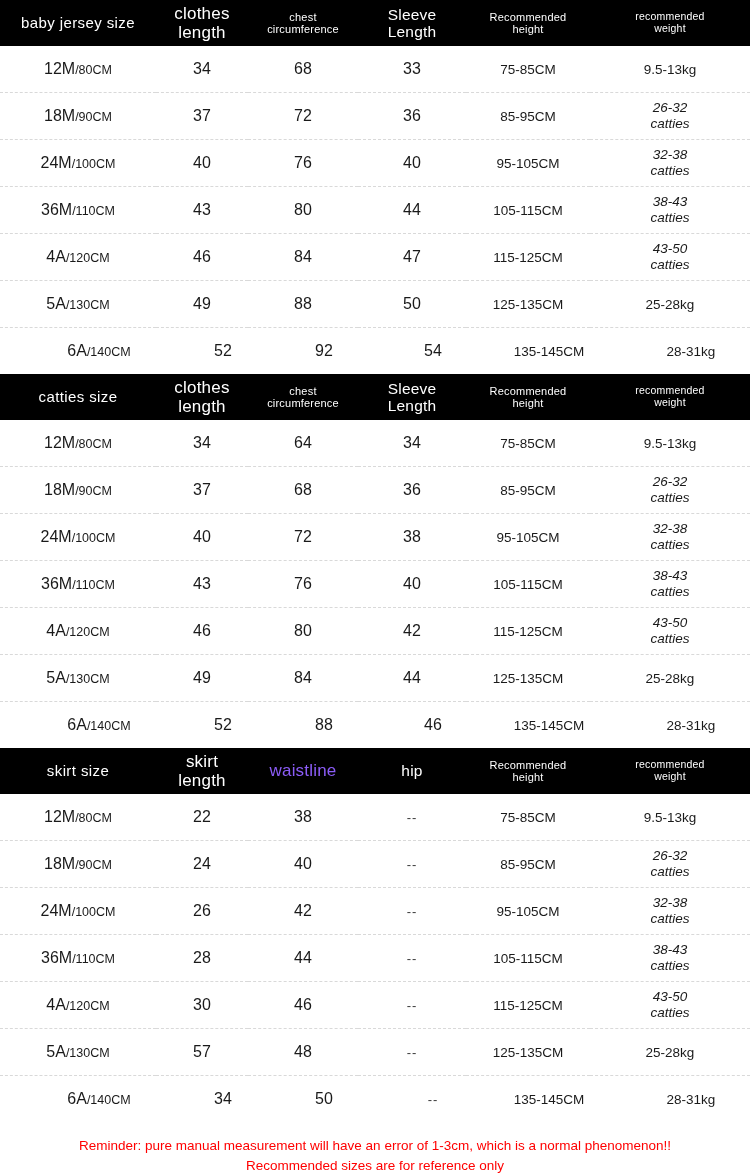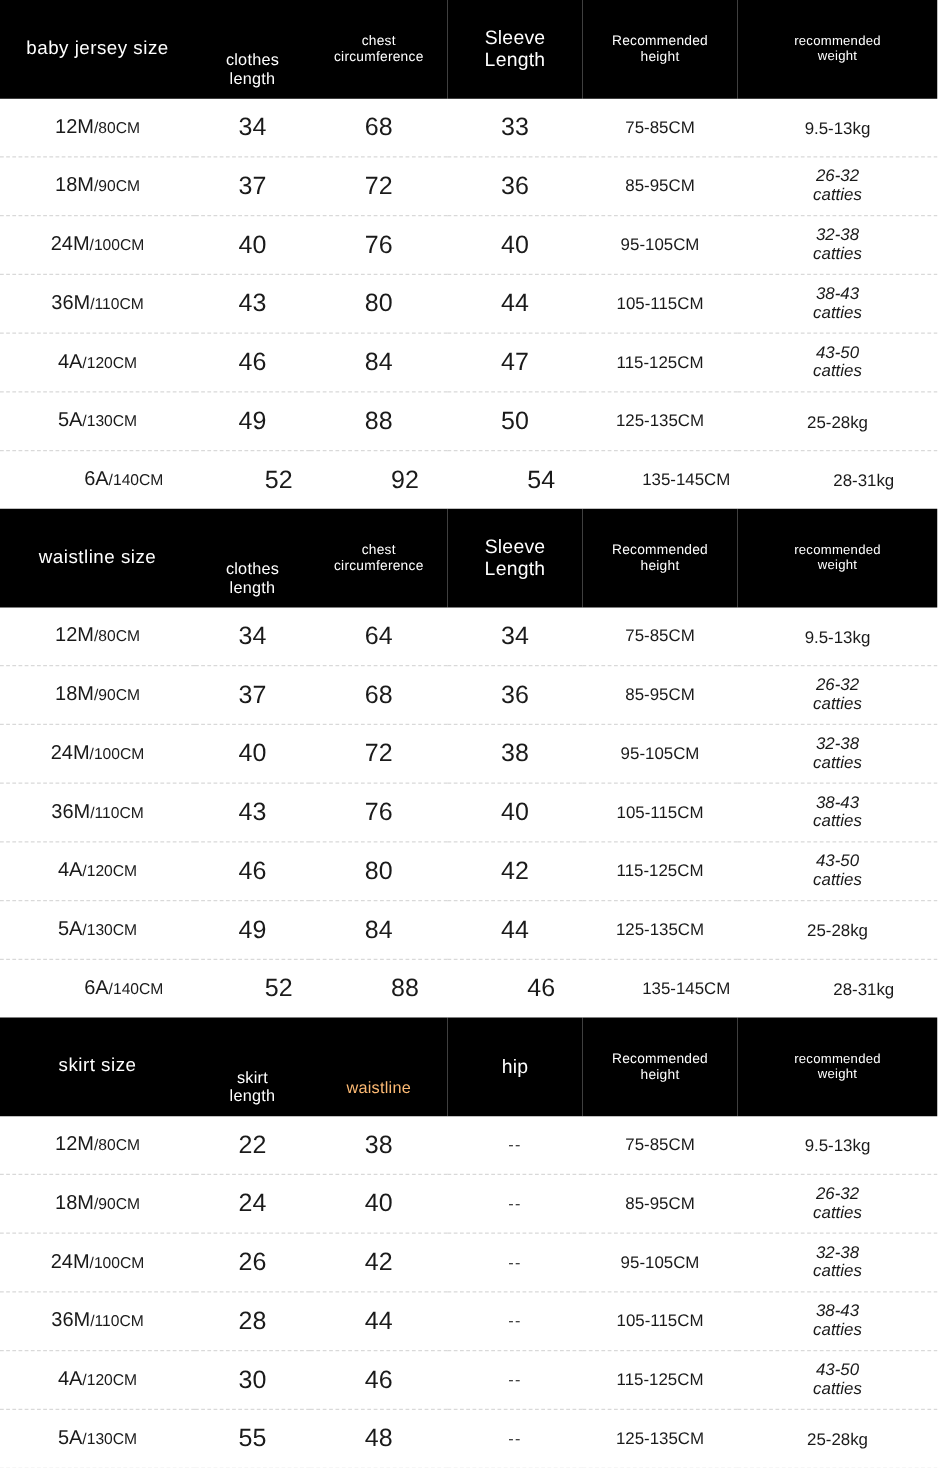--- a/index.html
+++ b/index.html
@@ -35,26 +35,26 @@
   }
   .hdr-block {
     height: 46px;
     display: flex;
     flex-direction: column;
     align-items: center;
     justify-content: center;
     line-height: 1.12;
   }
   .hdr-1 { font-size: 15px; letter-spacing: .4px; }
-  .hdr-2 { font-size: 13px; letter-spacing: .2px; margin-top: 33px; }
+  .hdr-2 { font-size: 17px; letter-spacing: .2px; }
   .hdr-3 { font-size: 11px; letter-spacing: .2px; }
   .hdr-4 { font-size: 15.5px; letter-spacing: .2px; }
   .hdr-5 { font-size: 11px; letter-spacing: .2px; }
   .hdr-6 { font-size: 10.5px; letter-spacing: .2px; }
-  .hdr-gray { color: #fdba74; }
+  .hdr-gray { color: #8b5cf6; }
 
   tbody tr td {
     text-align: center;
     vertical-align: middle;
     height: 46px;
     border-bottom: 1px dashed #d9d9d9;
     padding: 0;
   }
   tbody tr:last-child td {
     border-bottom: none;
@@ -62,21 +62,21 @@
   }
   .col1 { width: 156px; }
   .col2 { width: 92px; }
   .col3 { width: 110px; }
   .col4 { width: 108px; }
   .col5 { width: 124px; }
   .col6 { width: 160px; }
 
   .sz-main { font-size: 16px; margin-top: 43px; }
   .sz-sub  { font-size: 12.5px; }
-  .num     { font-size: 20px; }
+  .num     { font-size: 16px; }
   .dash    { font-size: 13px; color: #3a3a3a; letter-spacing: 1px;}
   .ht      { font-size: 13.5px; }
   .wt-1    { font-size: 13.5px; }
   .wt-2 {
     font-size: 13.5px;
     line-height: 1.15;
     display: inline-block;
     text-align: center;
     font-style: italic;
   }
@@ -206,21 +206,21 @@
           <col class="col2">
           <col class="col3">
           <col class="col4">
           <col class="col5">
           <col class="col6">
         </colgroup>
         <thead class="head-row">
           <tr>
             <th>
               <div class="hdr-block hdr-1">
-                <span>waistline size</span>
+                <span>catties size</span>
               </div>
             </th>
             <th>
               <div class="hdr-block hdr-2">
                 <span>clothes</span>
                 <span>length</span>
               </div>
             </th>
             <th>
               <div class="hdr-block hdr-3">
@@ -389,30 +389,31 @@
           <tr>
             <td><span class="sz-main">4A</span><span class="sz-sub">/120CM</span></td>
             <td><span class="num">30</span></td>
             <td><span class="num">46</span></td>
             <td><span class="dash">--</span></td>
             <td><span class="ht">115-125CM</span></td>
             <td><span class="wt-2"><span style="display: block;">43-50</span><span style="display: block;">catties</span></span></td>
           </tr>
           <tr>
             <td><span class="sz-main">5A</span><span class="sz-sub">/130CM</span></td>
-            <td><span class="num">55</span></td>
+            <td><span class="num">57</span></td>
             <td><span class="num">48</span></td>
             <td><span class="dash">--</span></td>
             <td><span class="ht">125-135CM</span></td>
             <td><span class="wt-1"><span style="display: block;">25-28kg</span></span></td>
           </tr>
           <tr>
             <td><span class="sz-main">6A</span><span class="sz-sub">/140CM</span></td>
             <td><span class="num">34</span></td>
             <td><span class="num">50</span></td>
             <td><span class="dash">--</span></td>
             <td><span class="ht">135-145CM</span></td>
             <td><span class="wt-1"><span style="display: block;">28-31kg</span></span></td>
           </tr>
         </tbody>
       </table>
     </div>
+  <div class="footer" style="color: rgb(255, 0, 0);">Reminder: pure manual measurement will have an error of 1-3cm, which is a normal phenomenon!! Recommended sizes are for reference only</div>
 </div>
 
 </body></html>

